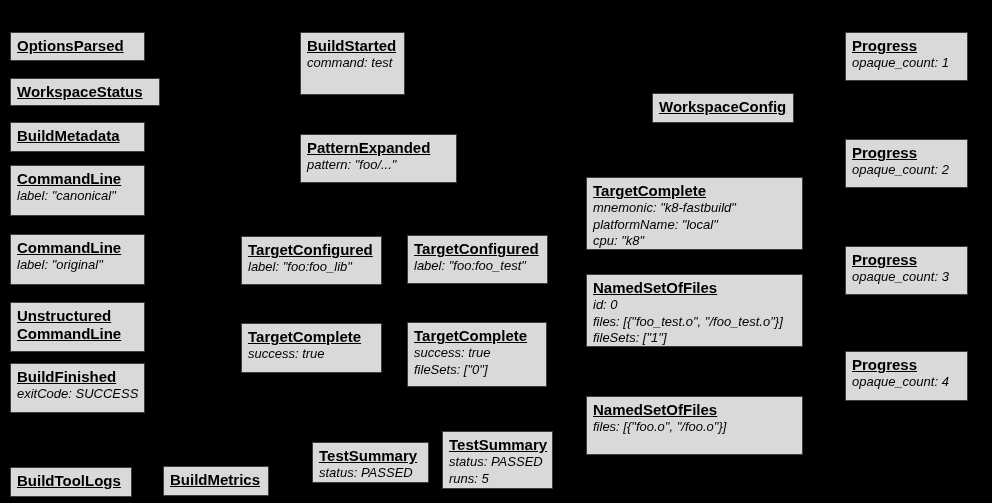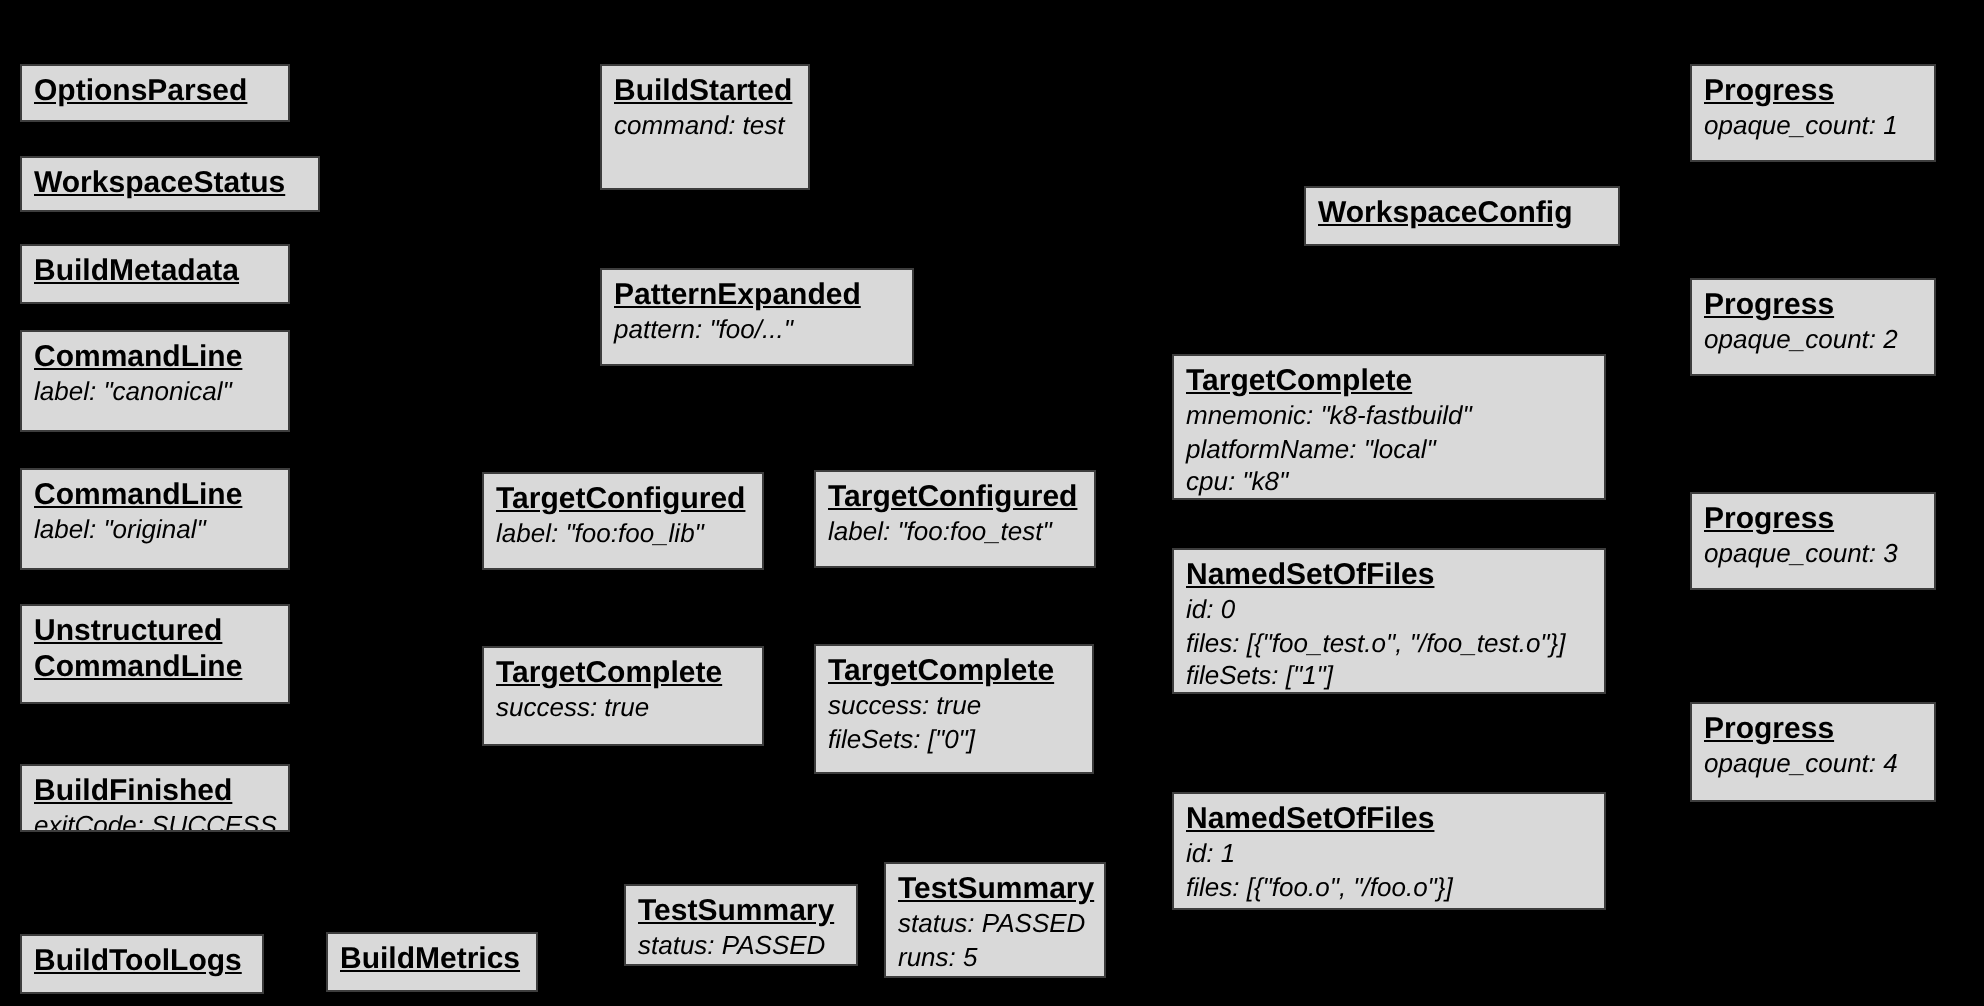--- a/index.html
+++ b/index.html
@@ -64,21 +64,21 @@
   <div class="box" style="left:10px;top:215px;width:135px;height:51px">
     <div class="title">CommandLine</div>
     <div class="field">label: "original"</div>
   </div>
 
   <div class="box" style="left:10px;top:283px;width:135px;height:50px">
     <div class="title">Unstructured
 CommandLine</div>
   </div>
 
-  <div class="box" style="left:10px;top:363px;width:135px;height:34px">
+  <div class="box" style="left:10px;top:344px;width:135px;height:50px">
     <div class="title">BuildFinished</div>
     <div class="field">exitCode: SUCCESS</div>
   </div>
 
   <div class="box" style="left:10px;top:448px;width:122px;height:30px">
     <div class="title">BuildToolLogs</div>
   </div>
 
   <div class="box" style="left:163px;top:447px;width:106px;height:30px">
     <div class="title">BuildMetrics</div>
@@ -119,41 +119,40 @@
     <div class="title">TestSummary</div>
     <div class="field">status: PASSED</div>
   </div>
 
   <div class="box" style="left:442px;top:412px;width:111px;height:58px">
     <div class="title">TestSummary</div>
     <div class="field">status: PASSED</div>
     <div class="field">runs: 5</div>
   </div>
 
-  <div class="box" style="left:652px;top:74px;width:158px;height:30px">
+  <div class="box" style="left:652px;top:74px;width:142px;height:30px">
     <div class="title">WorkspaceConfig</div>
   </div>
 
   <div class="box" style="left:586px;top:158px;width:217px;height:73px">
     <div class="title">TargetComplete</div>
     <div class="field">mnemonic: "k8-fastbuild"</div>
     <div class="field">platformName: "local"</div>
     <div class="field">cpu: "k8"</div>
   </div>
 
   <div class="box" style="left:586px;top:255px;width:217px;height:73px">
     <div class="title">NamedSetOfFiles</div>
     <div class="field">id: 0</div>
     <div class="field">files: [{"foo_test.o", "/foo_test.o"}]</div>
     <div class="field">fileSets: ["1"]</div>
   </div>
 
   <div class="box" style="left:586px;top:377px;width:217px;height:59px">
     <div class="title">NamedSetOfFiles</div>
-    <div class="field">id: 1</div>
     <div class="field">files: [{"foo.o", "/foo.o"}]</div>
   </div>
 
   <div class="box" style="left:845px;top:13px;width:123px;height:49px">
     <div class="title">Progress</div>
     <div class="field">opaque_count: 1</div>
   </div>
 
   <div class="box" style="left:845px;top:120px;width:123px;height:49px">
     <div class="title">Progress</div>

